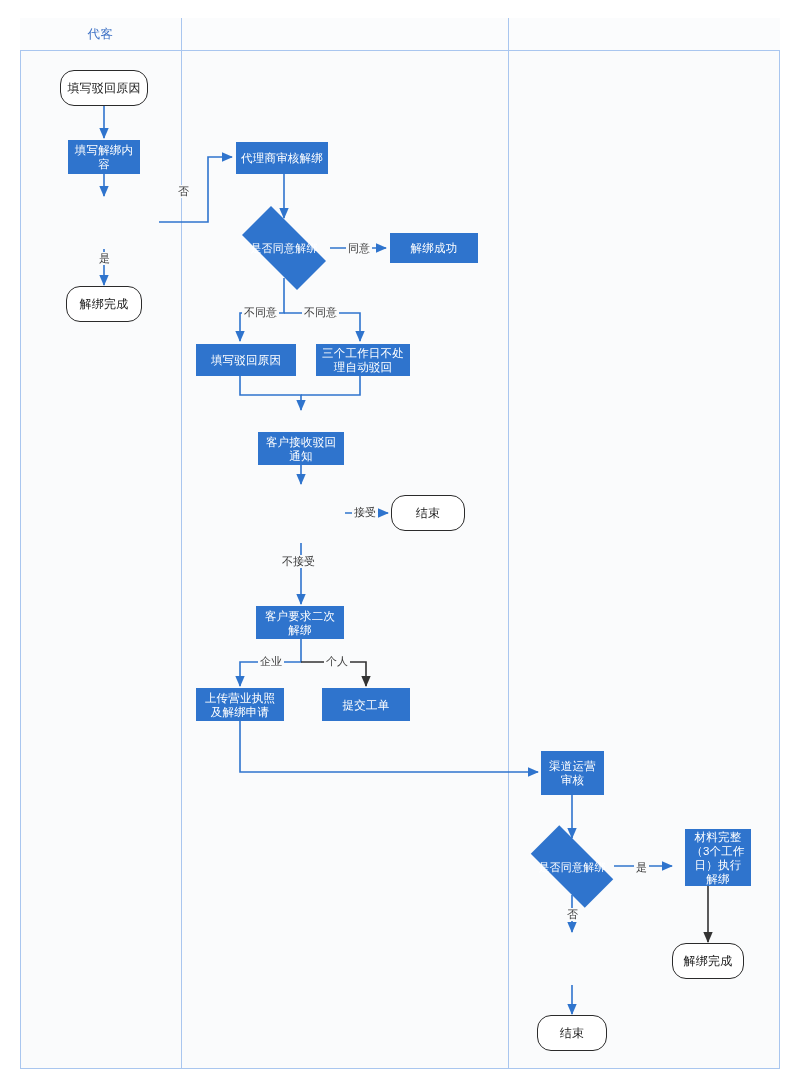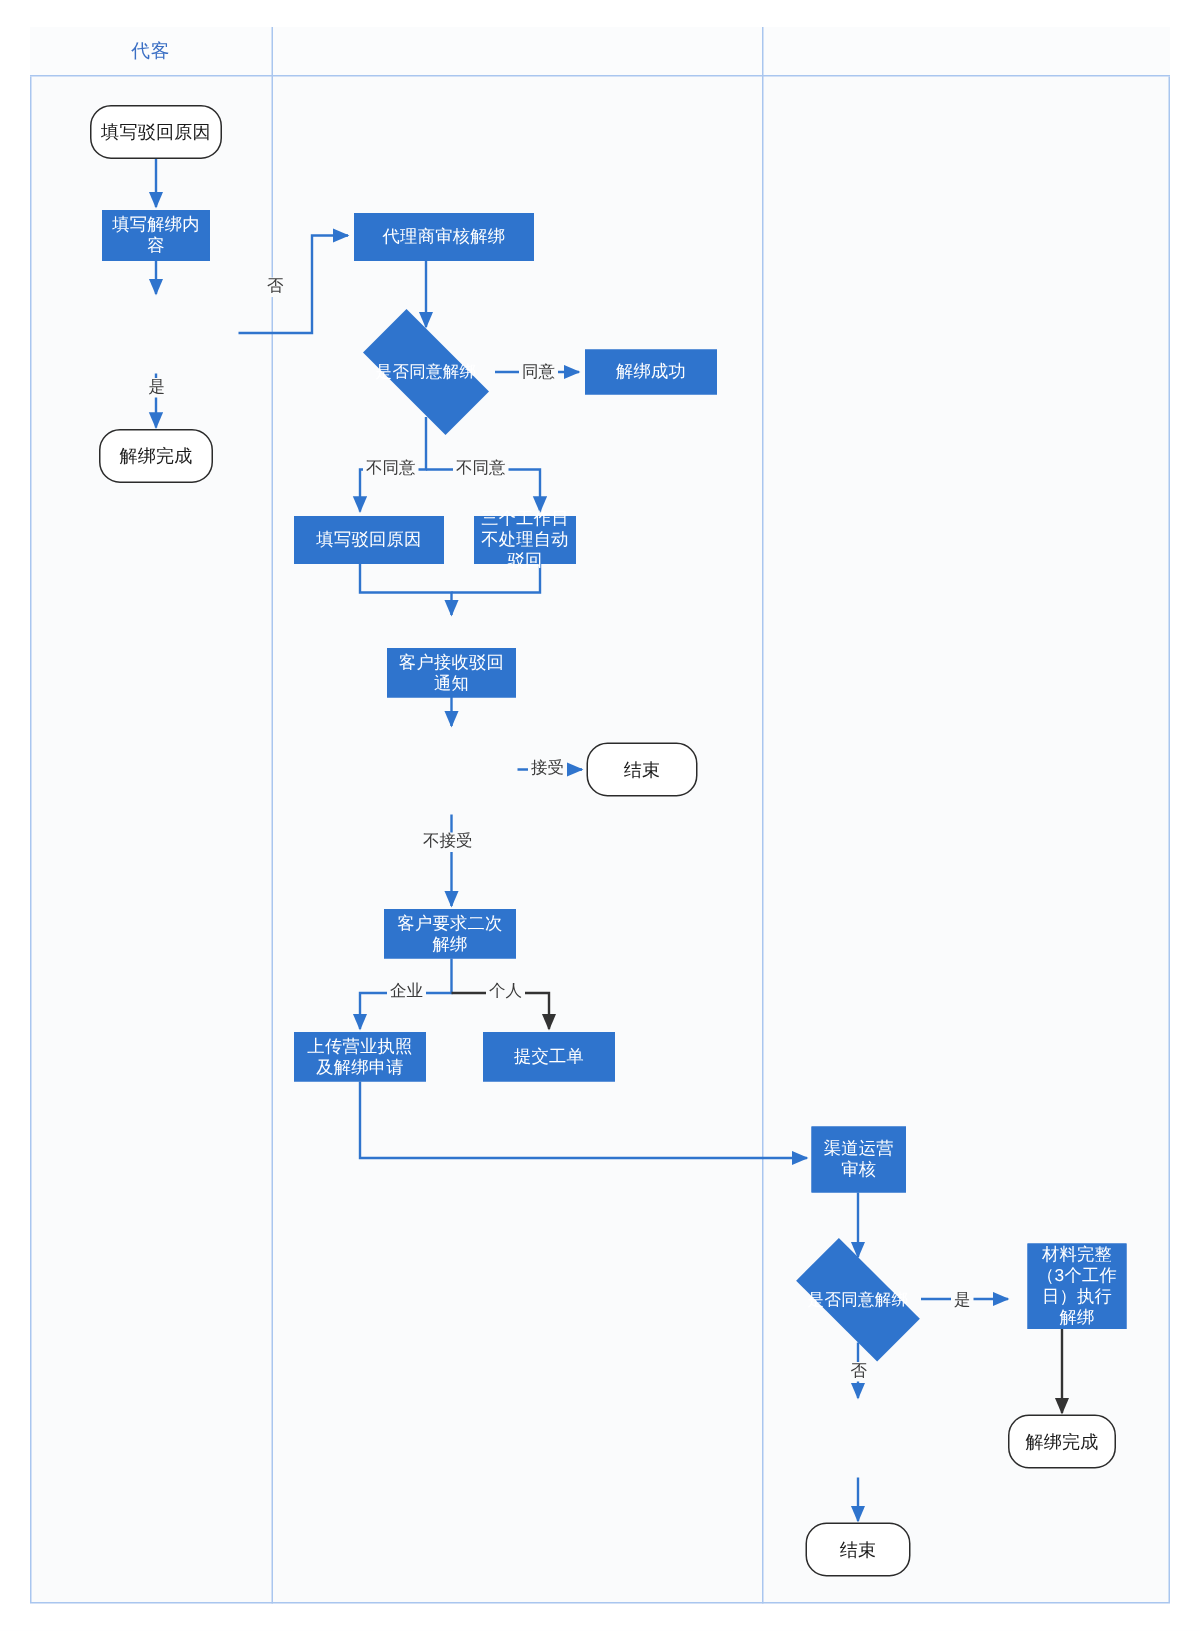--- a/index.html
+++ b/index.html
@@ -159,32 +159,32 @@
     <path class="wk" d="M708,886 L708,942" marker-end="url(#ahk)"></path>
   </svg>
 
   <div class="node terminator" style="left:60px; top:70px; width:88px; height:36px;">填写驳回原因</div>
 
   <div class="node process" style="left:68px; top:140px; width:72px; height:34px;">填写解绑内容</div>
 
 
   <div class="node terminator" style="left:66px; top:286px; width:76px; height:36px;">解绑完成</div>
 
-  <div class="node process" style="left:236px; top:142px; width:120px; height:32px;">代理商审核解绑</div>
+  <div class="node process" style="left:236px; top:142px; width:92px; height:32px;">代理商审核解绑</div>
 
   <div class="node decision" style="left:229px; top:219px; width:110px; height:58px;">
     <span class="dmd"></span>
     <span class="dlabel">是否同意解绑</span>
   </div>
 
   <div class="node process" style="left:390px; top:233px; width:88px; height:30px;">解绑成功</div>
 
   <div class="node process" style="left:196px; top:344px; width:100px; height:32px;">填写驳回原因</div>
 
-  <div class="node process" style="left:316px; top:344px; width:68px; height:32px;">三个工作日不处理自动驳回</div>
+  <div class="node process" style="left:316px; top:344px; width:94px; height:32px;">三个工作日不处理自动驳回</div>
 
   <div class="node process" style="left:258px; top:412px; width:86px; height:33px;margin-top:20px;">客户接收驳回通知</div>
 
 
   <div class="node terminator" style="left:391px; top:495px; width:74px; height:36px;">结束</div>
 
   <div class="node process" style="left:256px; top:606px; width:88px; height:33px;">客户要求二次解绑</div>
 
   <div class="node process" style="left:196px; top:688px; width:88px; height:33px;">上传营业执照及解绑申请</div>
 

